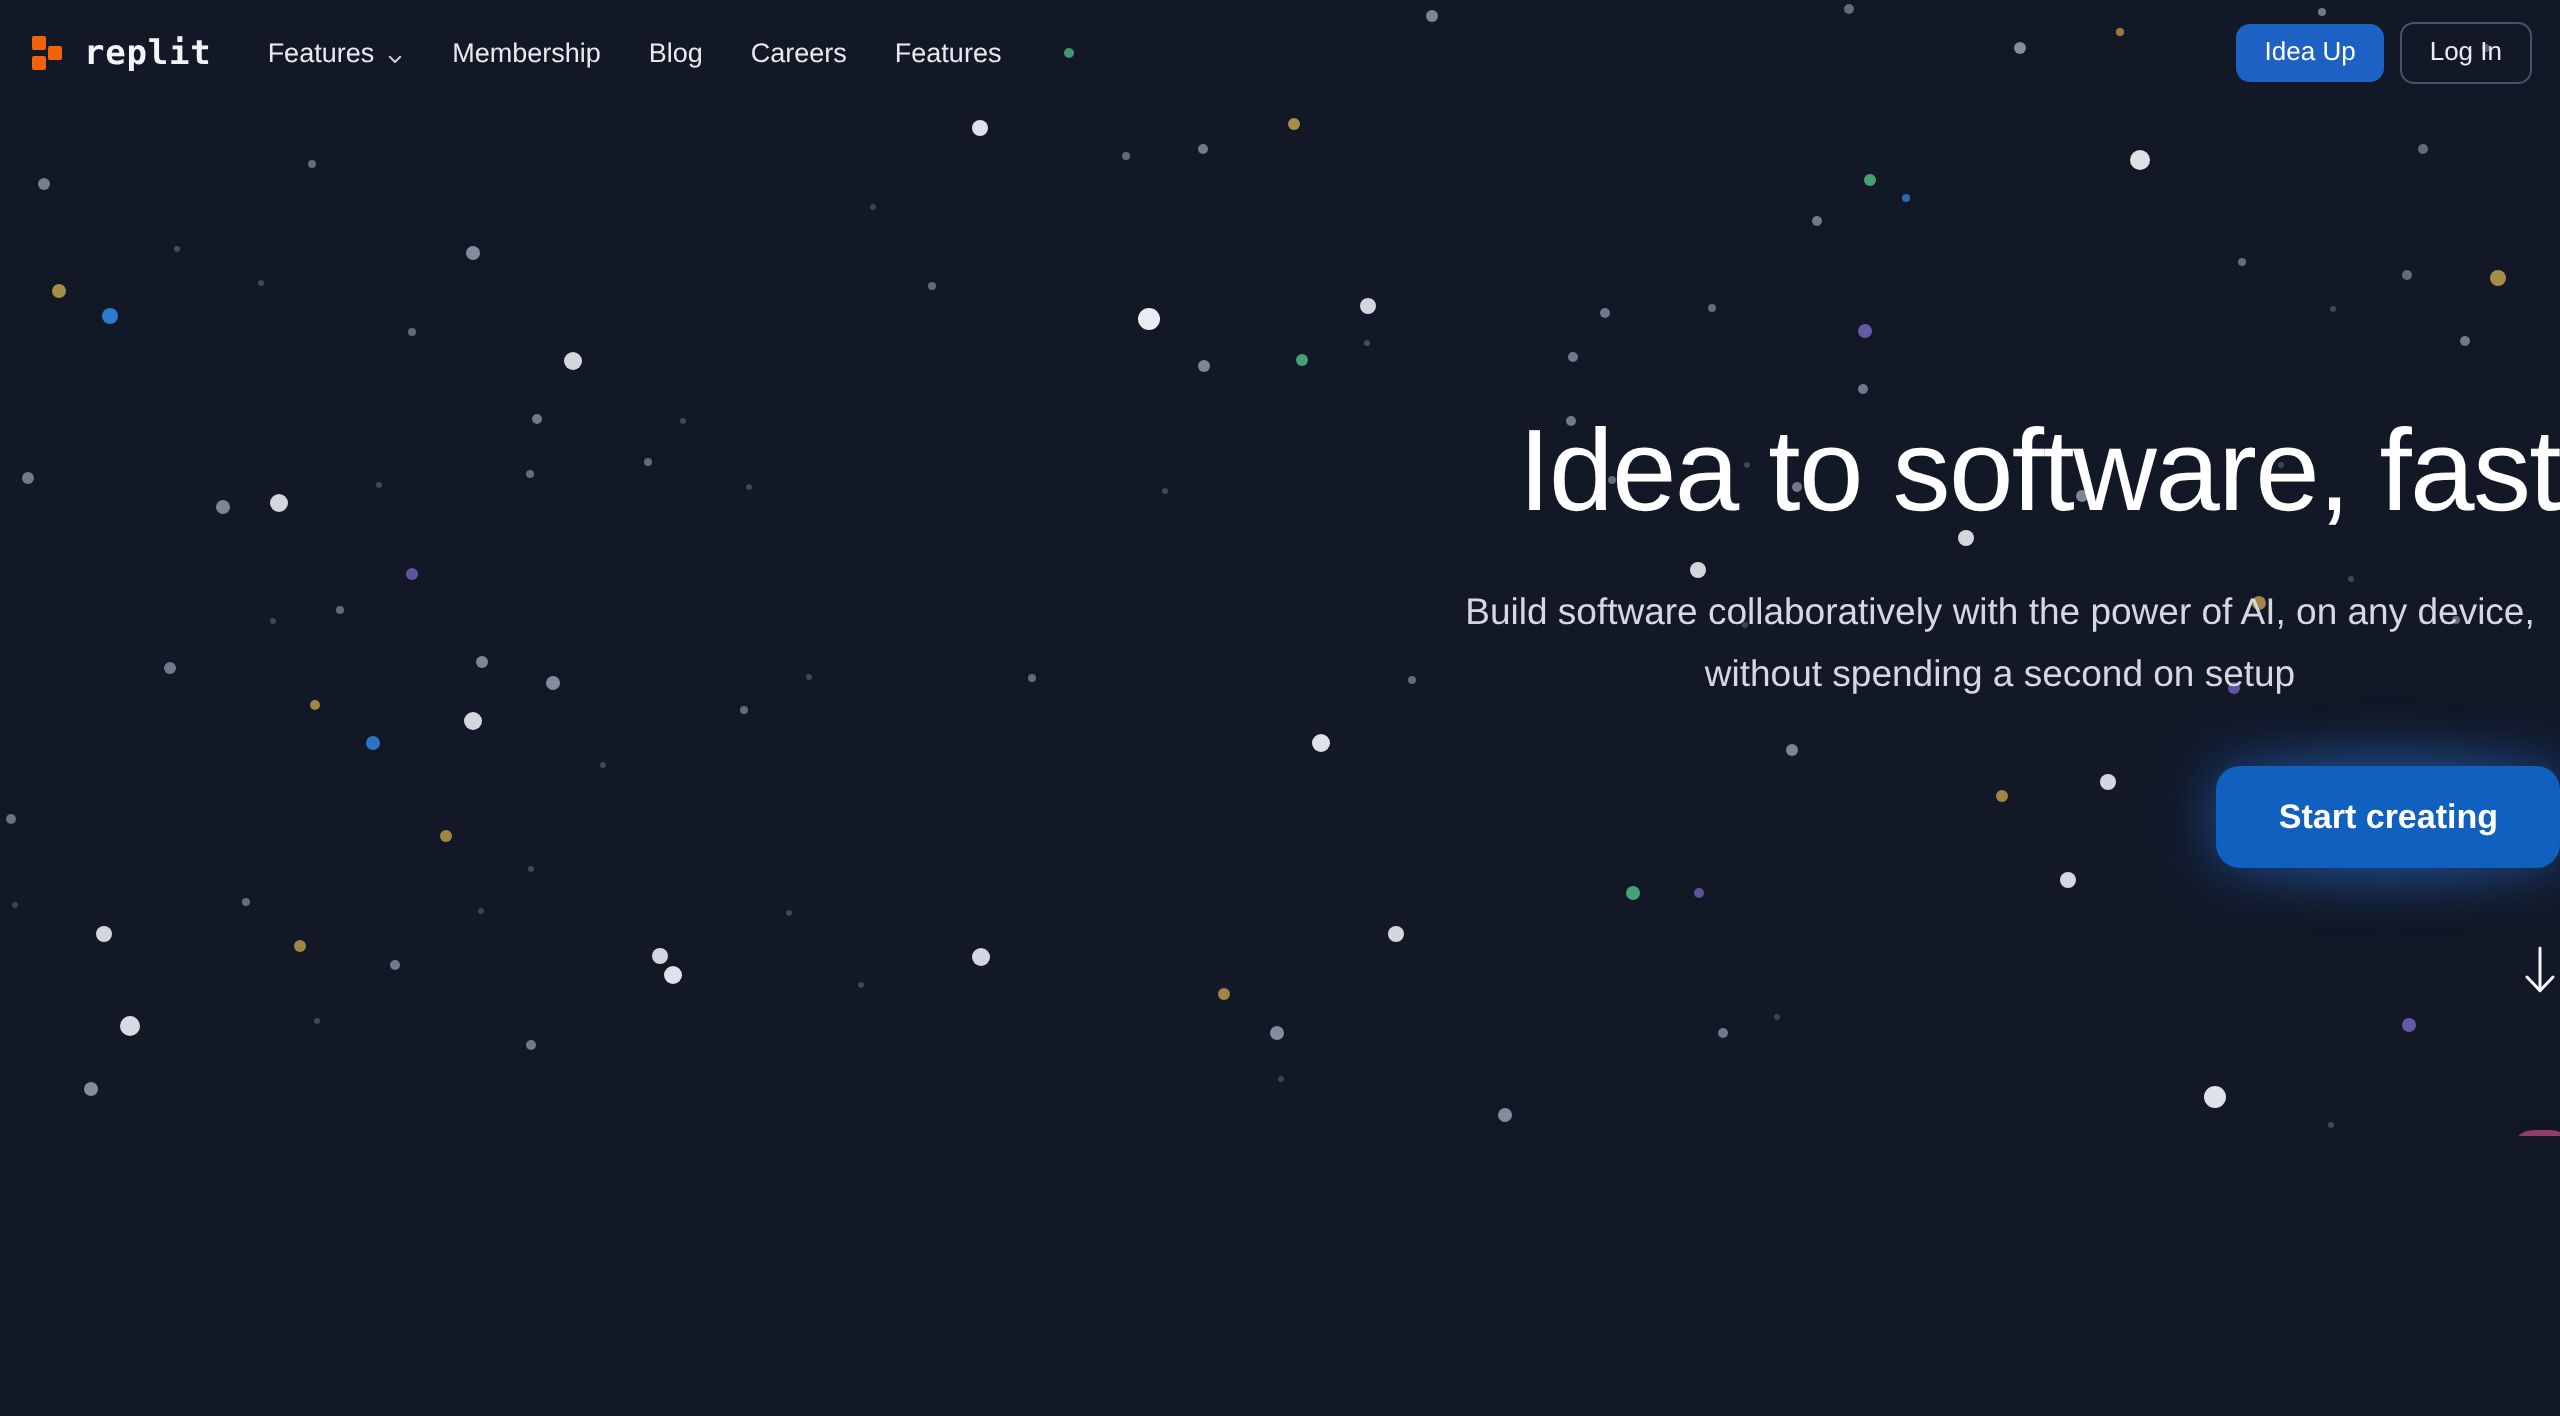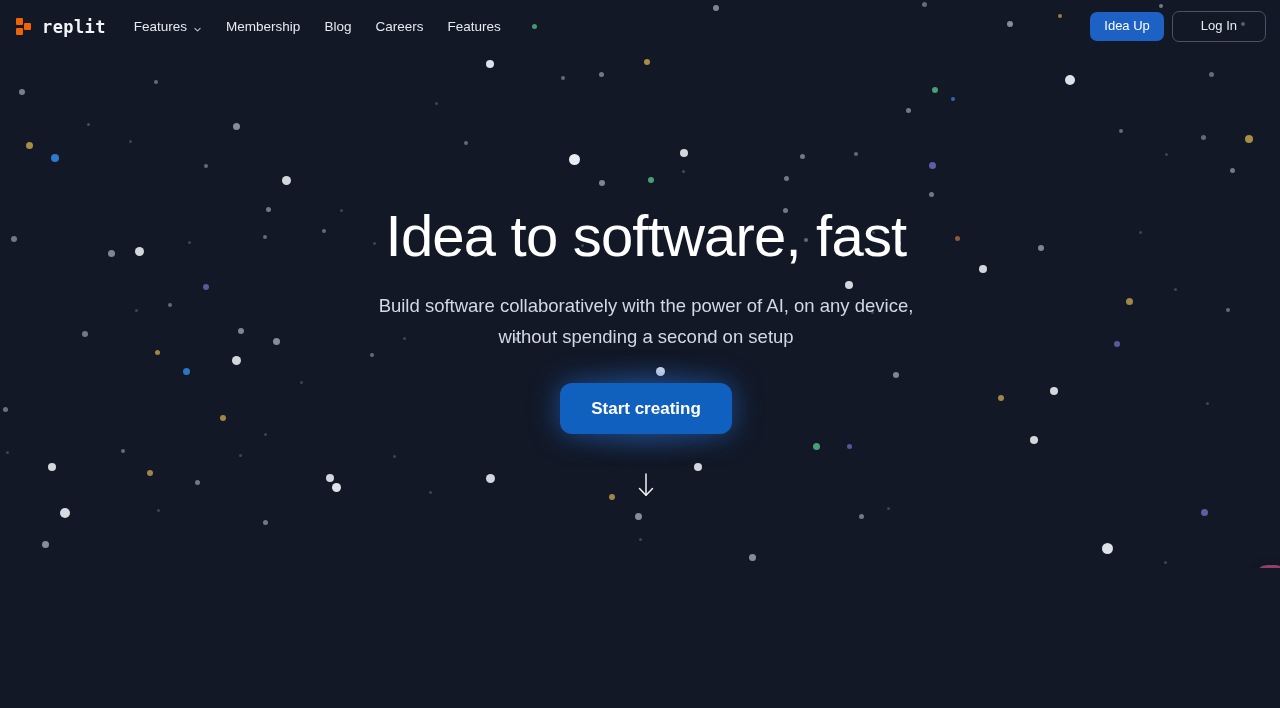--- a/index.html
+++ b/index.html
@@ -42,28 +42,28 @@
   .chev { width:9px; height:9px; display:block; opacity:.85; }
   .spacer { flex:1; }
   .actions { display:flex; align-items:center; gap:8px; }
   .btn-signup {
     background:#1d61c4; color:#fff; font-size:13px; font-weight:400;
     border:none; border-radius:7px; padding:7px 14px; cursor:pointer;
     line-height:1.1;
   }
   .btn-login {
     background:transparent; color:#e9ecf2; font-size:13px;
-    border:1px solid #4a5265; border-radius:7px; padding:7px 28px; cursor:pointer;
+    border:1px solid #4a5265; border-radius:7px; padding:7px 14px; cursor:pointer;
     line-height:1.1;
   }
 
   
   .hero {
     position:absolute; left:0; right:0; top:0; bottom:0;
-    display:flex; flex-direction:column; align-items:center;
+    display:flex; flex-direction:column; align-items:flex-end;
     z-index:10; pointer-events:none;padding-left:12px;
   }
   .hero > * { pointer-events:auto; }
   .hero-title {
     margin-top:205px;
     font-size:58px; font-weight:400; color:#ffffff;
     letter-spacing:-0.8px; line-height:1.08; text-align:center;
   }
   .hero-sub {
     margin-top:22px;

